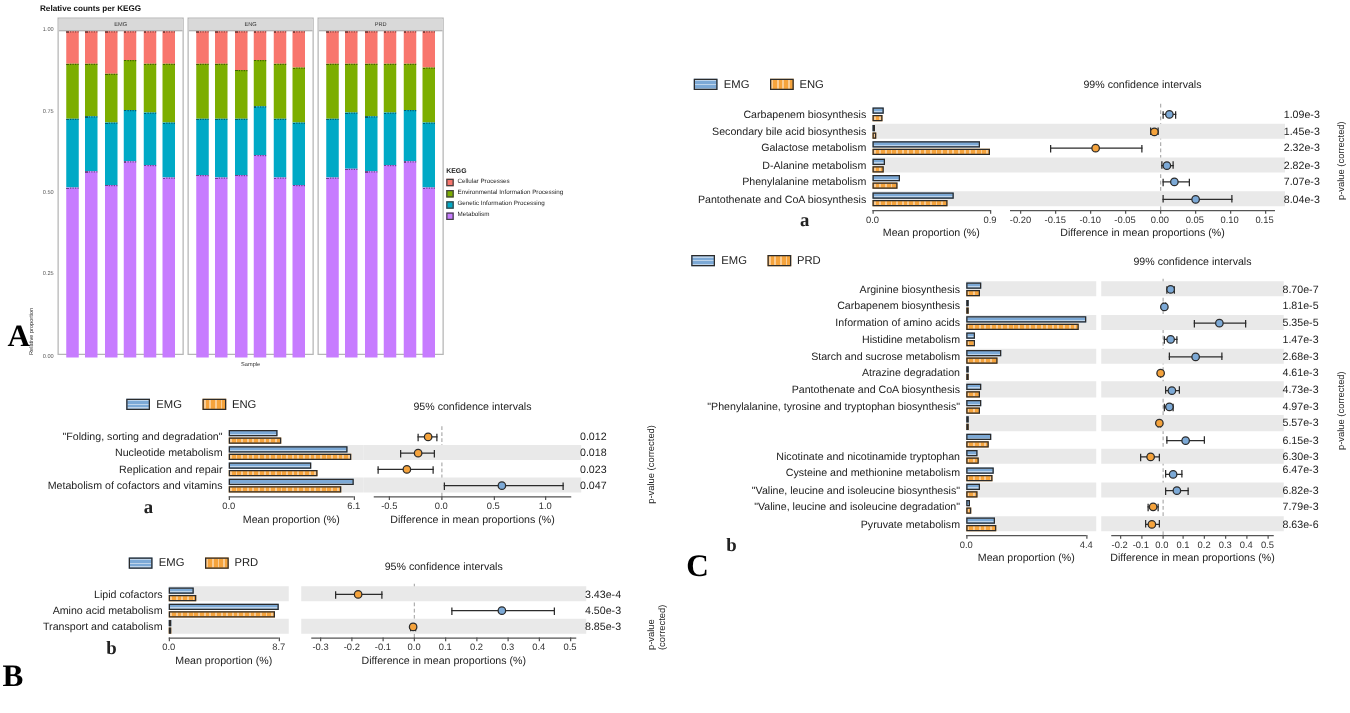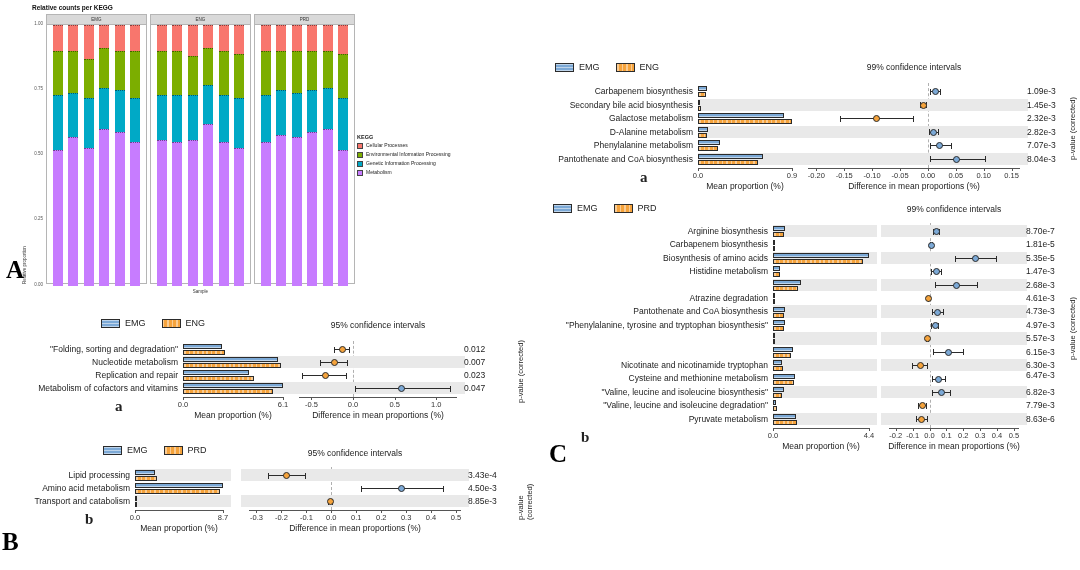--- a/index.html
+++ b/index.html
@@ -234,21 +234,21 @@
     <div class="p-val" style="left: 449px; top: 27px; line-height: 13px;">0.012</div>
     <div class="gray-strip" style="left: 168px; top: 40px; width: 108px; height: 12px;"></div>
     <div class="gray-strip" style="left: 276px; top: 40px; width: 174px; height: 12px;"></div>
     <div class="row-label" style="left: 0px; top: 40px; width: 163px; line-height: 13px;">Nucleotide metabolism</div>
     <div class="mean-bar pat-blue" style="left: 168px; top: 41px; width: 95.082px;"></div>
     <div class="mean-bar pat-orange" style="left: 168px; top: 47px; width: 98.3607px;"></div>
     <div class="ci-line" style="left: 304.789px; top: 46px; width: 28.2737px;"></div>
     <div class="ci-cap" style="left: 304.789px; top: 43.5px;"></div>
     <div class="ci-cap" style="left: 332.063px; top: 43.5px;"></div>
     <div class="ci-dot" style="left: 316.258px; top: 43px; background: rgb(245, 163, 60);"></div>
-    <div class="p-val" style="left: 449px; top: 40px; line-height: 13px;">0.007</div>
+    <div class="p-val" style="left: 449px; top: 40px; line-height: 13px;">0.018</div>
     <div class="row-label" style="left: 0px; top: 53px; width: 163px; line-height: 13px;">Replication and repair</div>
     <div class="mean-bar pat-blue" style="left: 168px; top: 54px; width: 65.5738px;"></div>
     <div class="mean-bar pat-orange" style="left: 168px; top: 60px; width: 71.3115px;"></div>
     <div class="ci-line" style="left: 287.326px; top: 59px; width: 44.9053px;"></div>
     <div class="ci-cap" style="left: 287.326px; top: 56.5px;"></div>
     <div class="ci-cap" style="left: 331.232px; top: 56.5px;"></div>
     <div class="ci-dot" style="left: 307.111px; top: 56px; background: rgb(245, 163, 60);"></div>
     <div class="p-val" style="left: 449px; top: 53px; line-height: 13px;">0.023</div>
     <div class="gray-strip" style="left: 168px; top: 66px; width: 108px; height: 12px;"></div>
     <div class="gray-strip" style="left: 276px; top: 66px; width: 174px; height: 12px;"></div>
@@ -287,21 +287,21 @@
       </div>
       <div class="item">
         <div class="chip pat-orange"></div>
         <div>PRD</div>
       </div>
     </div>
     <div class="ci-title" style="left: 214px; top: 4px; width: 252px;">95% confidence intervals</div>
     <div class="zero-line" style="left: 316.306px; top: 23px; height: 43px;"></div>
     <div class="gray-strip" style="left: 120px; top: 25px; width: 96px; height: 12px;"></div>
     <div class="gray-strip" style="left: 226px; top: 25px; width: 228px; height: 12px;"></div>
-    <div class="row-label" style="left: 0px; top: 25px; width: 115px; line-height: 13px;">Lipid processing</div>
+    <div class="row-label" style="left: 0px; top: 25px; width: 115px; line-height: 13px;">Lipid cofactors</div>
     <div class="mean-bar pat-blue" style="left: 120px; top: 26px; width: 19.7241px;"></div>
     <div class="mean-bar pat-orange" style="left: 120px; top: 32px; width: 21.7471px;"></div>
     <div class="ci-line" style="left: 252.706px; top: 31px; width: 38.6588px;"></div>
     <div class="ci-cap" style="left: 252.706px; top: 28.5px;"></div>
     <div class="ci-cap" style="left: 290.365px; top: 28.5px;"></div>
     <div class="ci-dot" style="left: 267.912px; top: 28px; background: rgb(245, 163, 60);"></div>
     <div class="p-val" style="left: 453px; top: 25px; line-height: 13px;">3.43e-4</div>
     <div class="row-label" style="left: 0px; top: 38px; width: 115px; line-height: 13px;">Amino acid metabolism</div>
     <div class="mean-bar pat-blue" style="left: 120px; top: 39px; width: 88px;"></div>
     <div class="mean-bar pat-orange" style="left: 120px; top: 45px; width: 85.4713px;"></div>
@@ -469,38 +469,39 @@
     <div class="row-label" style="left: 0px; top: 38.4px; width: 223px; line-height: 13.4px;">Carbapenem biosynthesis</div>
     <div class="mean-bar pat-blue" style="left: 228px; top: 39.6px; width: 1.74545px;"></div>
     <div class="mean-bar pat-orange" style="left: 228px; top: 45.6px; width: 1.30909px;"></div>
     <div class="ci-line" style="left: 385.364px; top: 44.6px; width: 2.7013px;"></div>
     <div class="ci-cap" style="left: 385.364px; top: 42.1px;"></div>
     <div class="ci-cap" style="left: 387.065px; top: 42.1px;"></div>
     <div class="ci-dot" style="left: 383.214px; top: 41.6px; background: rgb(124, 169, 214);"></div>
     <div class="p-val" style="left: 481px; top: 38.4px; line-height: 13.4px;">1.81e-5</div>
     <div class="gray-strip" style="left: 228px; top: 51.8px; width: 104px; height: 12.4px;"></div>
     <div class="gray-strip" style="left: 336px; top: 51.8px; width: 146px; height: 12.4px;"></div>
-    <div class="row-label" style="left: 0px; top: 51.8px; width: 223px; line-height: 13.4px;">Biosynthesis of amino acids</div>
+    <div class="row-label" style="left: 0px; top: 51.8px; width: 223px; line-height: 13.4px;">Information of amino acids</div>
     <div class="mean-bar pat-blue" style="left: 228px; top: 53px; width: 96px;"></div>
     <div class="mean-bar pat-orange" style="left: 228px; top: 59px; width: 89.8909px;"></div>
     <div class="ci-line" style="left: 409.844px; top: 58px; width: 42.2078px;"></div>
     <div class="ci-cap" style="left: 409.844px; top: 55.5px;"></div>
     <div class="ci-cap" style="left: 451.052px; top: 55.5px;"></div>
     <div class="ci-dot" style="left: 427.448px; top: 55px; background: rgb(124, 169, 214);"></div>
     <div class="p-val" style="left: 481px; top: 51.8px; line-height: 13.4px;">5.35e-5</div>
     <div class="row-label" style="left: 0px; top: 65.2px; width: 223px; line-height: 13.4px;">Histidine metabolism</div>
     <div class="mean-bar pat-blue" style="left: 228px; top: 66.4px; width: 7.41818px;"></div>
     <div class="mean-bar pat-orange" style="left: 228px; top: 72.4px; width: 6.54545px;"></div>
     <div class="ci-line" style="left: 386.208px; top: 71.4px; width: 10.974px;"></div>
     <div class="ci-cap" style="left: 386.208px; top: 68.9px;"></div>
     <div class="ci-cap" style="left: 396.182px; top: 68.9px;"></div>
     <div class="ci-dot" style="left: 388.11px; top: 68.4px; background: rgb(124, 169, 214);"></div>
     <div class="p-val" style="left: 481px; top: 65.2px; line-height: 13.4px;">1.47e-3</div>
     <div class="gray-strip" style="left: 228px; top: 78.6px; width: 104px; height: 12.4px;"></div>
     <div class="gray-strip" style="left: 336px; top: 78.6px; width: 146px; height: 12.4px;"></div>
+    <div class="row-label" style="left: 0px; top: 78.6px; width: 223px; line-height: 13.4px;">Starch and sucrose metabolism</div>
     <div class="mean-bar pat-blue" style="left: 228px; top: 79.8px; width: 28.3636px;"></div>
     <div class="mean-bar pat-orange" style="left: 228px; top: 85.8px; width: 24.8727px;"></div>
     <div class="ci-line" style="left: 389.922px; top: 84.8px; width: 43.2208px;"></div>
     <div class="ci-cap" style="left: 389.922px; top: 82.3px;"></div>
     <div class="ci-cap" style="left: 432.143px; top: 82.3px;"></div>
     <div class="ci-dot" style="left: 408.032px; top: 81.8px; background: rgb(124, 169, 214);"></div>
     <div class="p-val" style="left: 481px; top: 78.6px; line-height: 13.4px;">2.68e-3</div>
     <div class="row-label" style="left: 0px; top: 92px; width: 223px; line-height: 13.4px;">Atrazine degradation</div>
     <div class="mean-bar pat-blue" style="left: 228px; top: 93.2px; width: 1px;"></div>
     <div class="mean-bar pat-orange" style="left: 228px; top: 99.2px; width: 1px;"></div>

